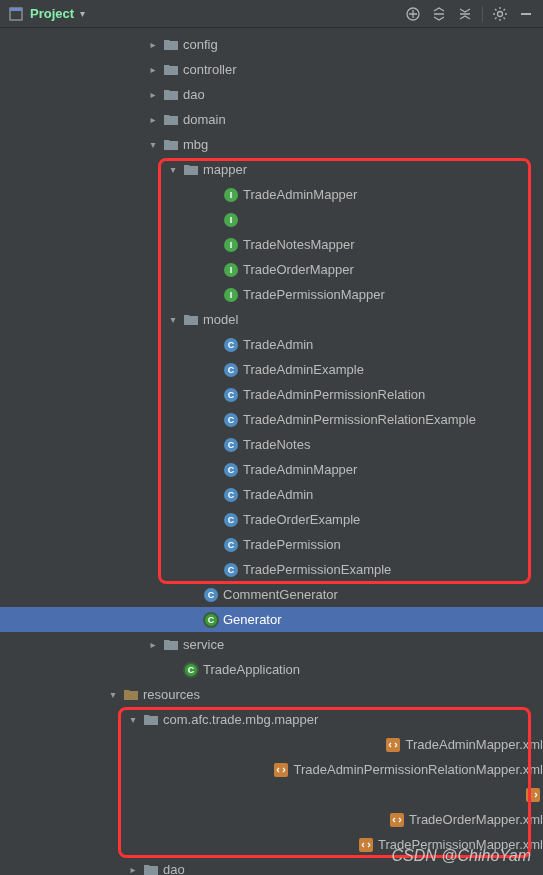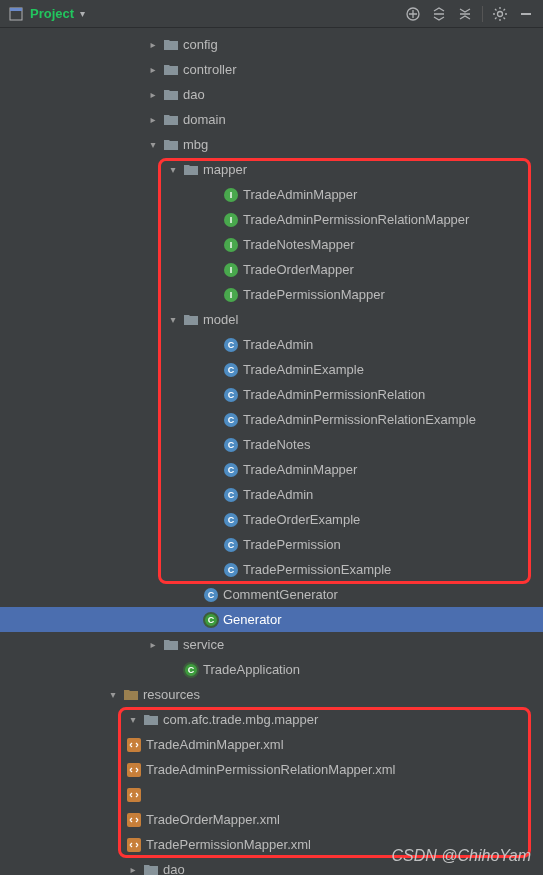--- a/index.html
+++ b/index.html
@@ -34,21 +34,21 @@
     }
     .app-icon {
       width: 16px;
       height: 16px;
       display: flex;
       align-items: center;
       justify-content: center;
       color: #afb1b3;
     }
     .title {
-      color: #22c55e;
+      color: #86efac;
       font-size: 13px;
       font-weight: bold;
     }
     .dropdown-arrow {
       color: #afb1b3;
       font-size: 10px;
     }
     .tool-icon {
       width: 18px;
       height: 18px;
@@ -104,21 +104,21 @@
       border-radius: 2px;
       display: flex; align-items: center; justify-content: center;
     }
     .label { padding-left: 2px; }
     .l0 { padding-left: 145px; }
     .l1 { padding-left: 165px; }
     .l2 { padding-left: 185px; }
     .l3 { padding-left: 205px; }
     .lr0 { padding-left: 105px; }
     .lr1 { padding-left: 125px; }
-    .lr3 { padding-left: 108px; }
+    .lr3 { padding-left: 108px; justify-content: flex-end; }
     .highlight-box {
       position: absolute;
       border: 3px solid #ff3333;
       border-radius: 8px;
       pointer-events: none;
     }
     .hb1 {
       left: 158px; top: 158px; width: 373px; height: 426px;
     }
     .hb2 {
@@ -249,21 +249,20 @@
     <span class="icon">
         <span class="circle-icon ci-interface">I</span>
       </span>
     <span class="label">TradeAdminMapper</span>
   </div>
   <div class="row l3">
     <span class="arrow blank">▸</span>
     <span class="icon">
         <span class="circle-icon ci-interface">I</span>
       </span>
-    <span class="label">TradeAdminPermissionRelationMapper</span>
   </div>
   <div class="row l3">
     <span class="arrow blank">▸</span>
     <span class="icon">
         <span class="circle-icon ci-interface">I</span>
       </span>
     <span class="label">TradeNotesMapper</span>
   </div>
   <div class="row l3">
     <span class="arrow blank">▸</span>

